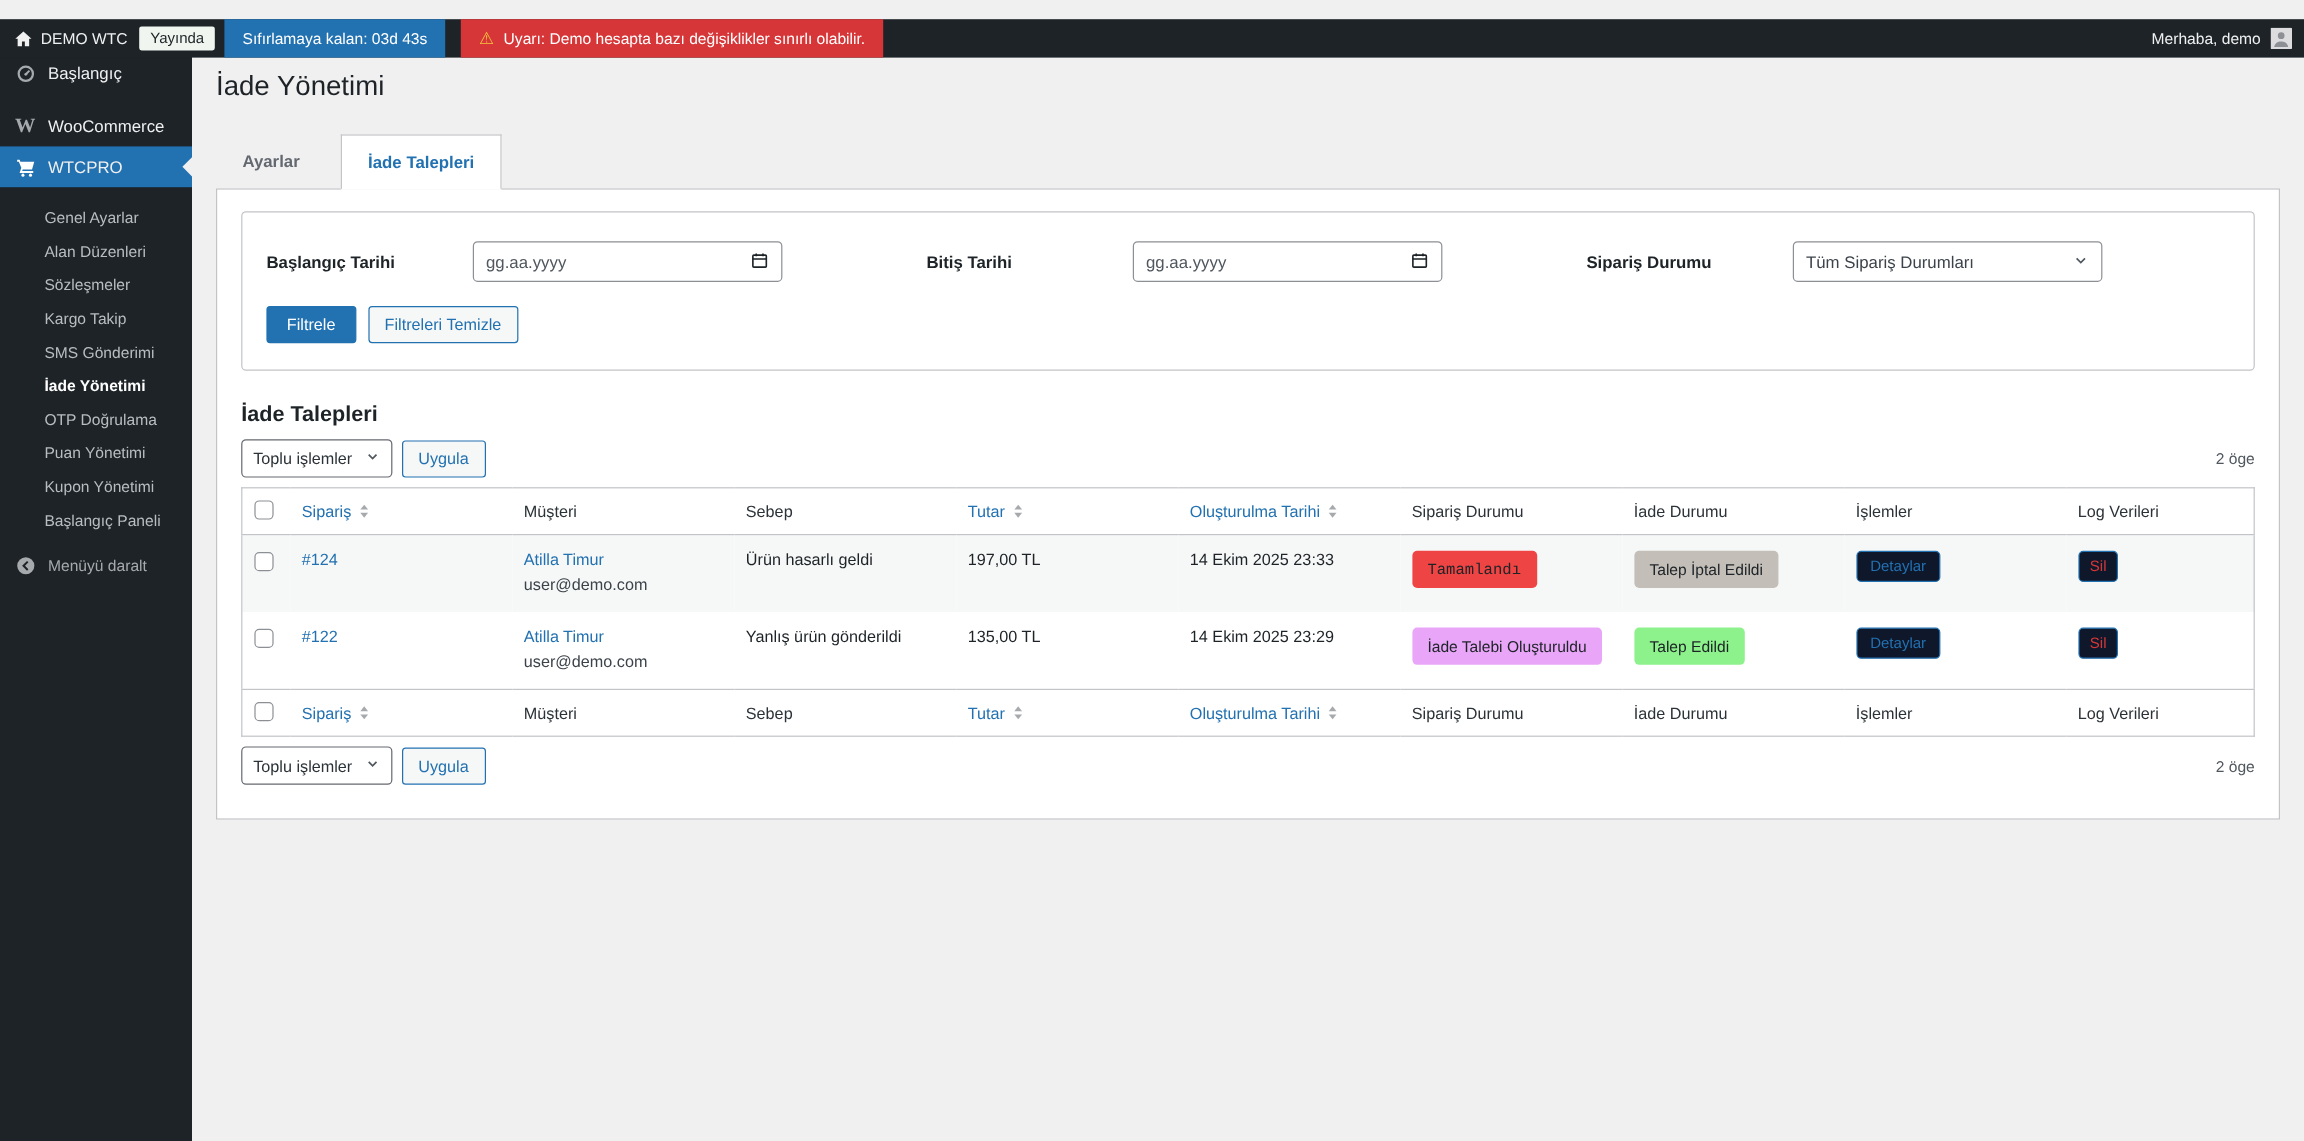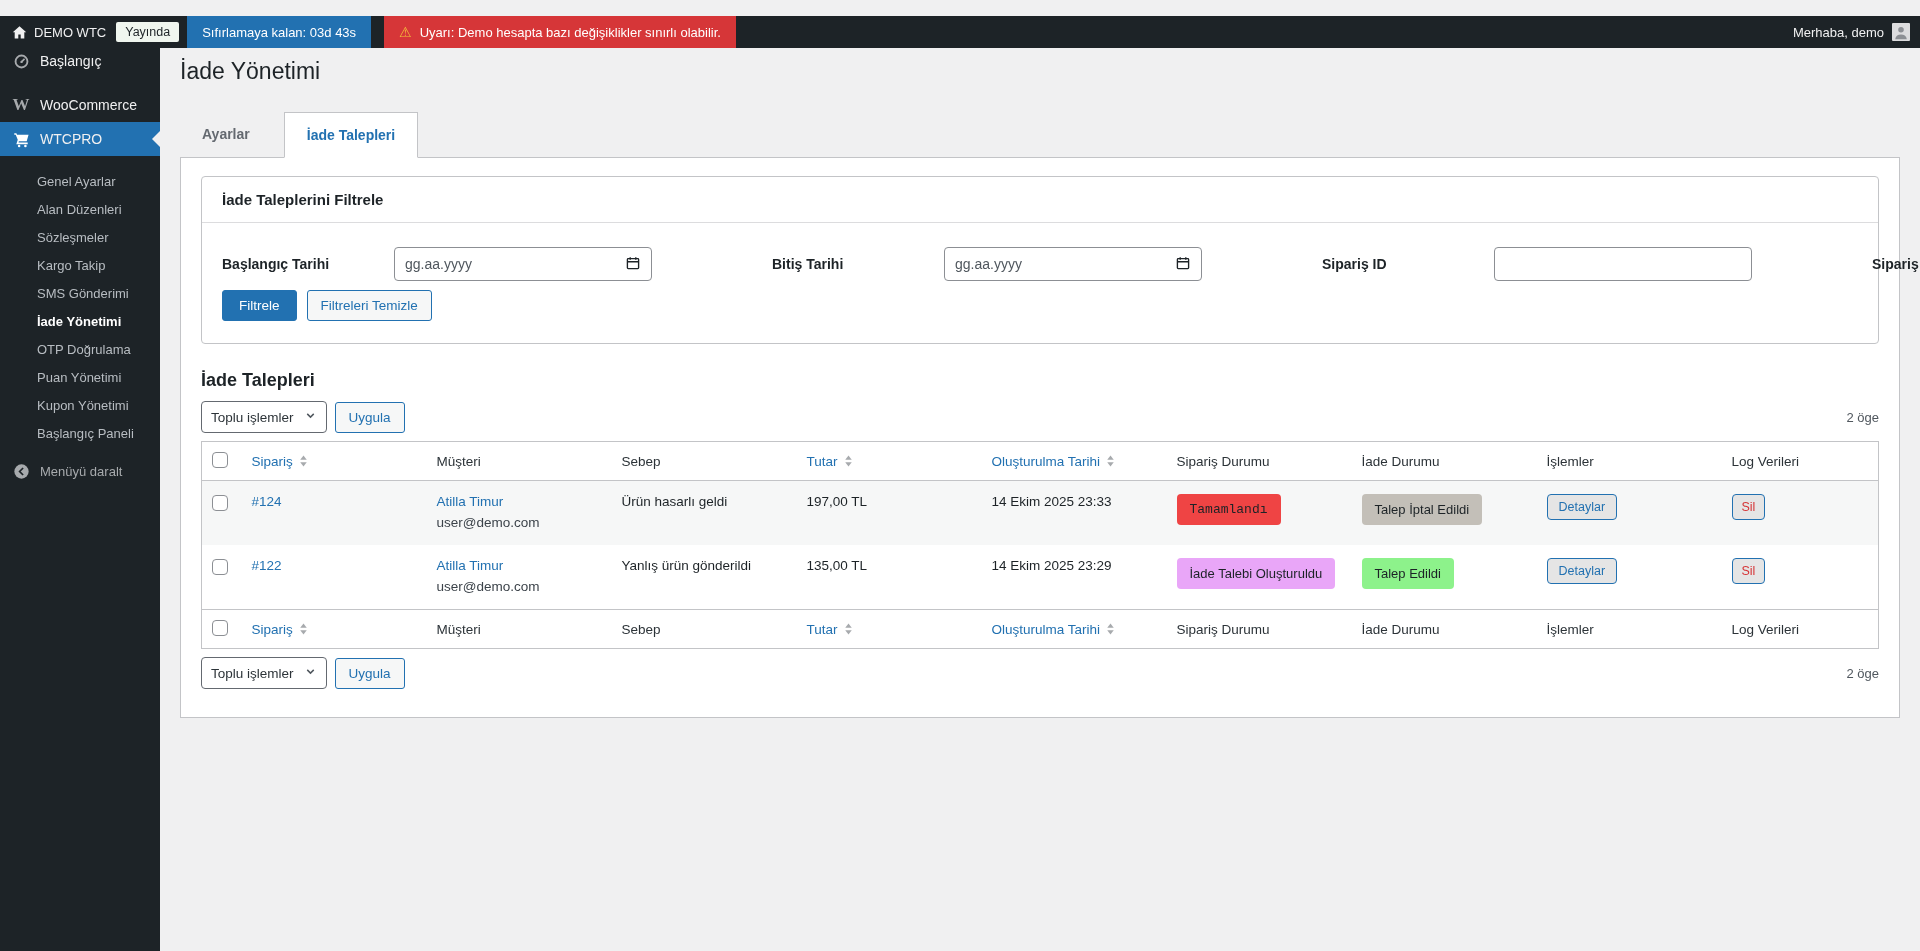--- a/index.html
+++ b/index.html
@@ -57,21 +57,21 @@
              border-bottom:1px solid #dcdcde; }
   .fc-body { padding:24px 20px 22px; }
   .fc-grid { display:grid; grid-template-columns:1fr 1fr 1fr 1fr; column-gap:120px; row-gap:24px; }
   .field { display:flex; align-items:center; }
   .field > label { flex:0 0 172px; font-weight:bold; font-size:14px; color:#1d2327; }
   .control { width:258px; height:34px; border:1px solid #8c8f94; border-radius:4px; background:#fff;
              display:flex; align-items:center; justify-content:space-between; padding:0 10px;
              font-size:14px; color:#3c434a; cursor:pointer; }
   .control .ph { color:#50575e; }
   input.control { cursor:text; justify-content:flex-start; color:#2c3338; }
-  .fc-actions { margin-top:9px; display:flex; gap:10px; }
+  .fc-actions { margin-top:20px; display:flex; gap:10px; }
   .btn-primary { background:#2271b1; border:1px solid #2271b1; color:#fff; border-radius:3px;
                  padding:7px 16px; font-size:13.5px; cursor:pointer;
                  font-family:"Liberation Sans",sans-serif; }
   .btn-secondary { background:#f6f7f7; border:1px solid #2271b1; color:#2271b1; border-radius:3px;
                    padding:7px 13px; font-size:13.5px; cursor:pointer;
                    font-family:"Liberation Sans",sans-serif; }
 
   
   h2.list-title { margin:26px 0 10px; font-size:18px; font-weight:bold; color:#1d2327; }
   .bulkrow { display:flex; align-items:center; gap:8px; margin:8px 0; }
@@ -90,21 +90,21 @@
   .col-cb { width:40px; }
   .cb { display:inline-block; width:16px; height:16px; border:1px solid #8c8f94; border-radius:4px;
         background:#fff; cursor:pointer; margin-top:1px; }
   .sort-link { display:inline-flex; align-items:center; gap:6px; color:#2271b1; cursor:pointer; }
   .sorter { display:inline-flex; }
   a.link { color:#2271b1; text-decoration:none; cursor:pointer; }
   .email { color:#3c434a; margin-top:6px; }
   .badge { display:inline-block; padding:8px 13px; border-radius:4px; font-size:13px;
            color:#1d2327; white-space:nowrap; }
   .tbl-btn { display:inline-block; padding:5px 11px; border-radius:4px; border:1px solid #2271b1;
-             background:#e5e5e5; font-size:12.5px; color:#2271b1; cursor:pointer; text-decoration:none; }
+             background:#0f172a; font-size:12.5px; color:#2271b1; cursor:pointer; text-decoration:none; }
   .tbl-btn.danger { color:#d63638; padding:5px 9px; }
 
   
   .wp-footer { position:absolute; left:20px; right:22px; bottom:8px; display:flex;
                justify-content:space-between; font-size:13px; color:#50575e; }
   .thanks { font-style:italic; }
   .thanks a { color:#2271b1; text-decoration:underline; cursor:pointer; }
 </style>
 </head>
 <body>
@@ -192,21 +192,20 @@
   <h1 class="page-title">İade Yönetimi</h1>
 
   <nav class="tab-bar">
       <a class="tab inactive">Ayarlar</a>
       <a class="tab active">İade Talepleri</a>
     </nav>
 
   <div class="panel">
 
     <section class="filter-card">
-      <div class="fc-head">İade Taleplerini Filtrele</div>
       <div class="fc-body">
         <div class="fc-grid">
           <div class="field">
             <label>Başlangıç Tarihi</label>
             <div class="control">
               <span class="ph">gg.aa.yyyy</span>
               <span>
                 <svg width="16" height="16" viewBox="0 0 20 20" fill="none" stroke="#1d2327" stroke-width="1.7">
                     <rect x="3" y="4.5" width="14" height="12.5" rx="1"></rect>
                     <path d="M3 8.5h14M6.5 2.8v3M13.5 2.8v3"></path>
@@ -218,24 +217,20 @@
             <label>Bitiş Tarihi</label>
             <div class="control">
               <span class="ph">gg.aa.yyyy</span>
               <span>
                 <svg width="16" height="16" viewBox="0 0 20 20" fill="none" stroke="#1d2327" stroke-width="1.7">
                     <rect x="3" y="4.5" width="14" height="12.5" rx="1"></rect>
                     <path d="M3 8.5h14M6.5 2.8v3M13.5 2.8v3"></path>
                   </svg>
               </span>
             </div>
-          </div>
-          <div class="field">
-            <label>Sipariş ID</label>
-            <input class="control" type="text" value="" style="">
           </div>
           <div class="field">
             <label>Sipariş Durumu</label>
             <div class="control">
               <span>Tüm Sipariş Durumları</span>
               <span>
                 <svg width="14" height="14" viewBox="0 0 20 20" fill="none" stroke="#50575e" stroke-width="2">
                     <path d="M5 7.5l5 5 5-5"></path>
                   </svg>
               </span>

